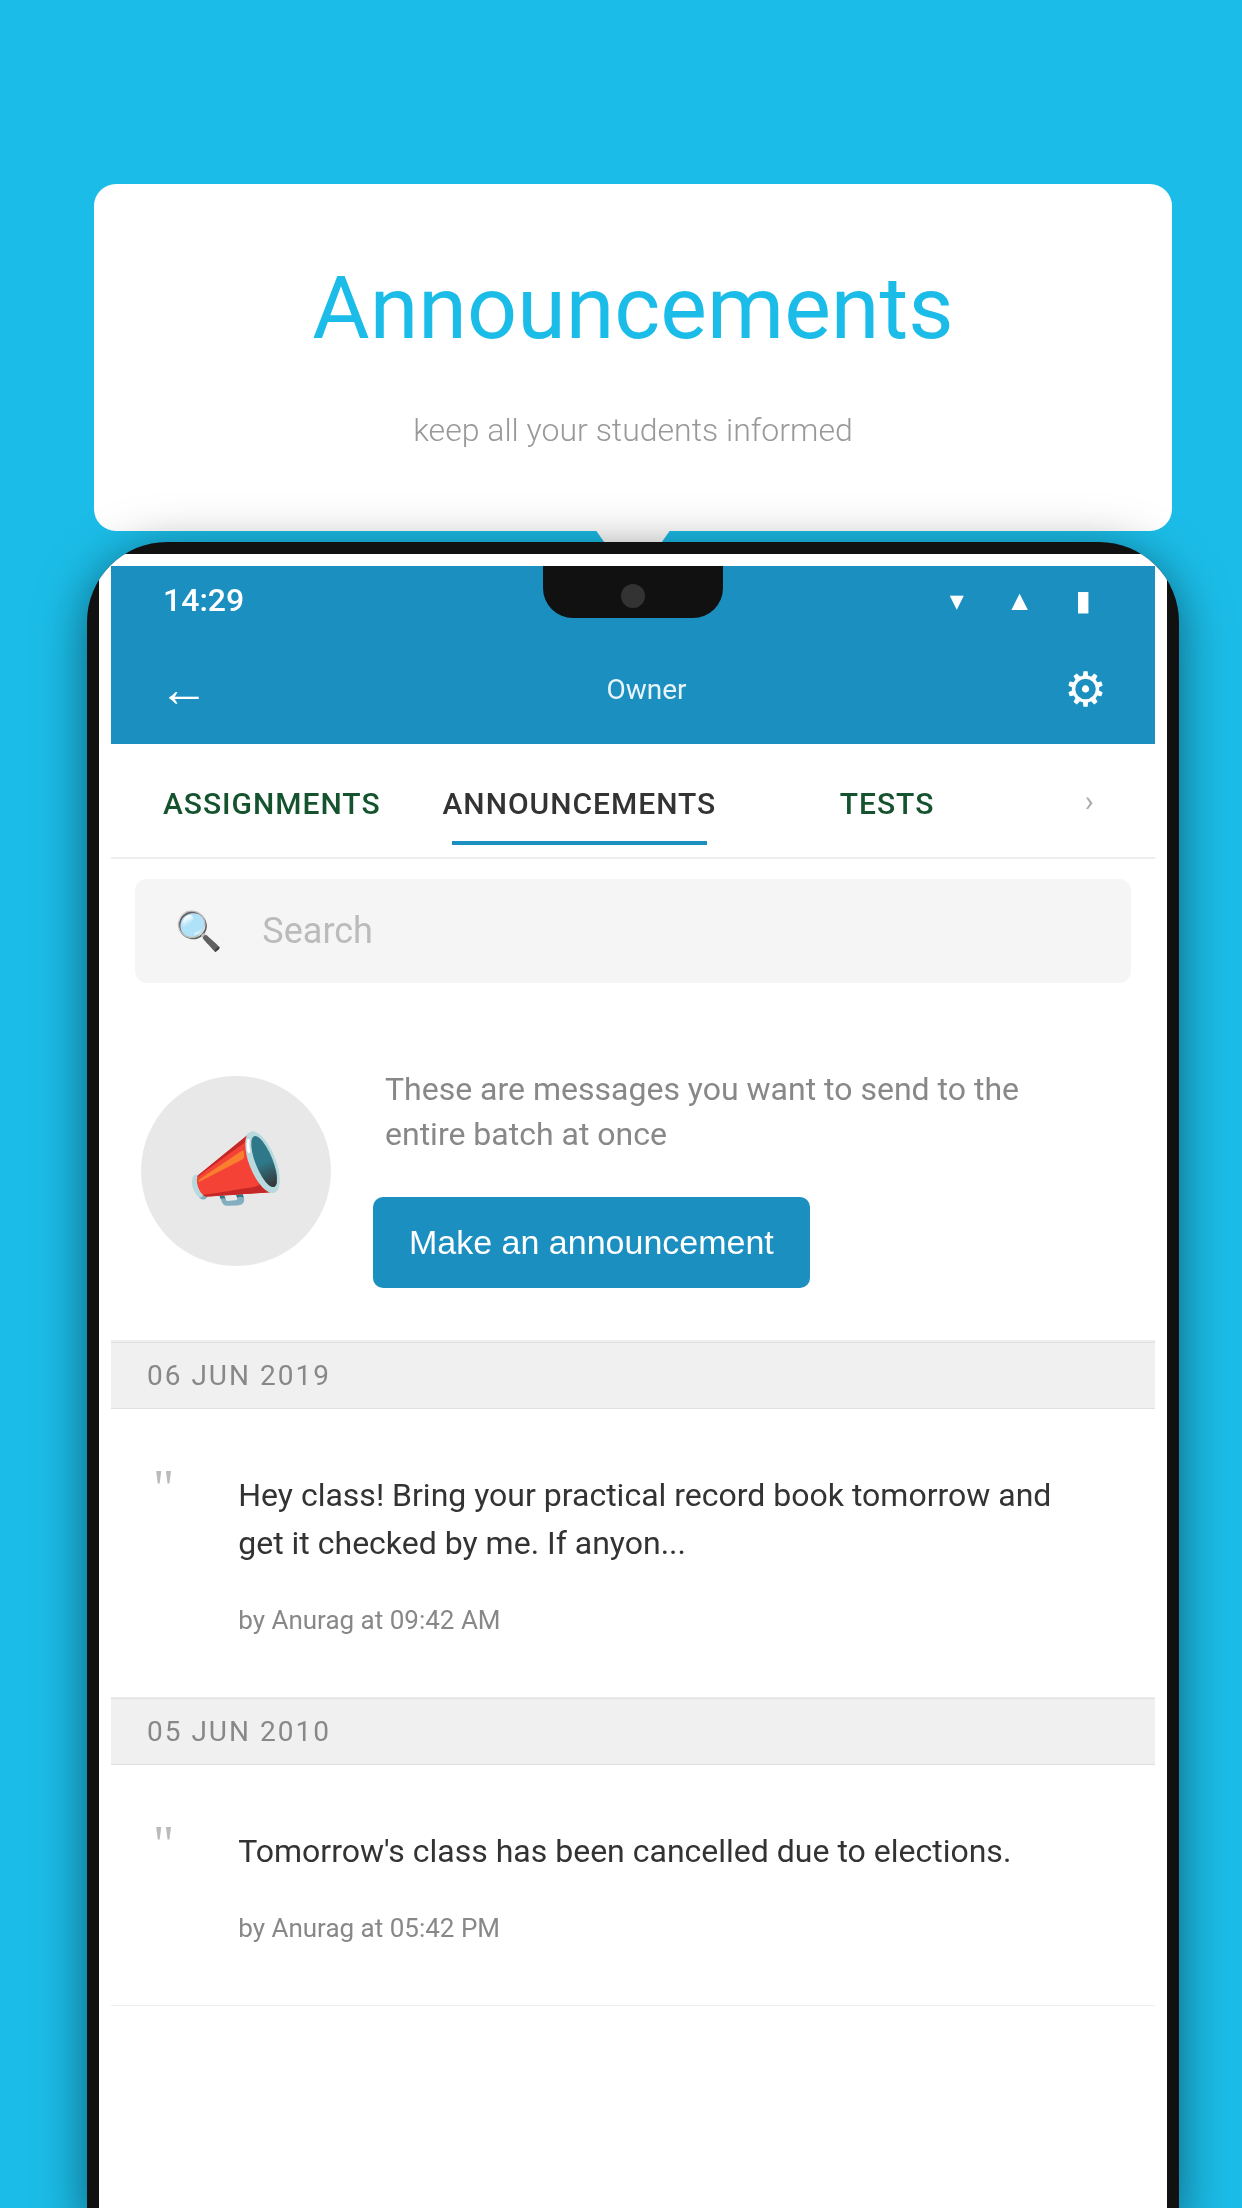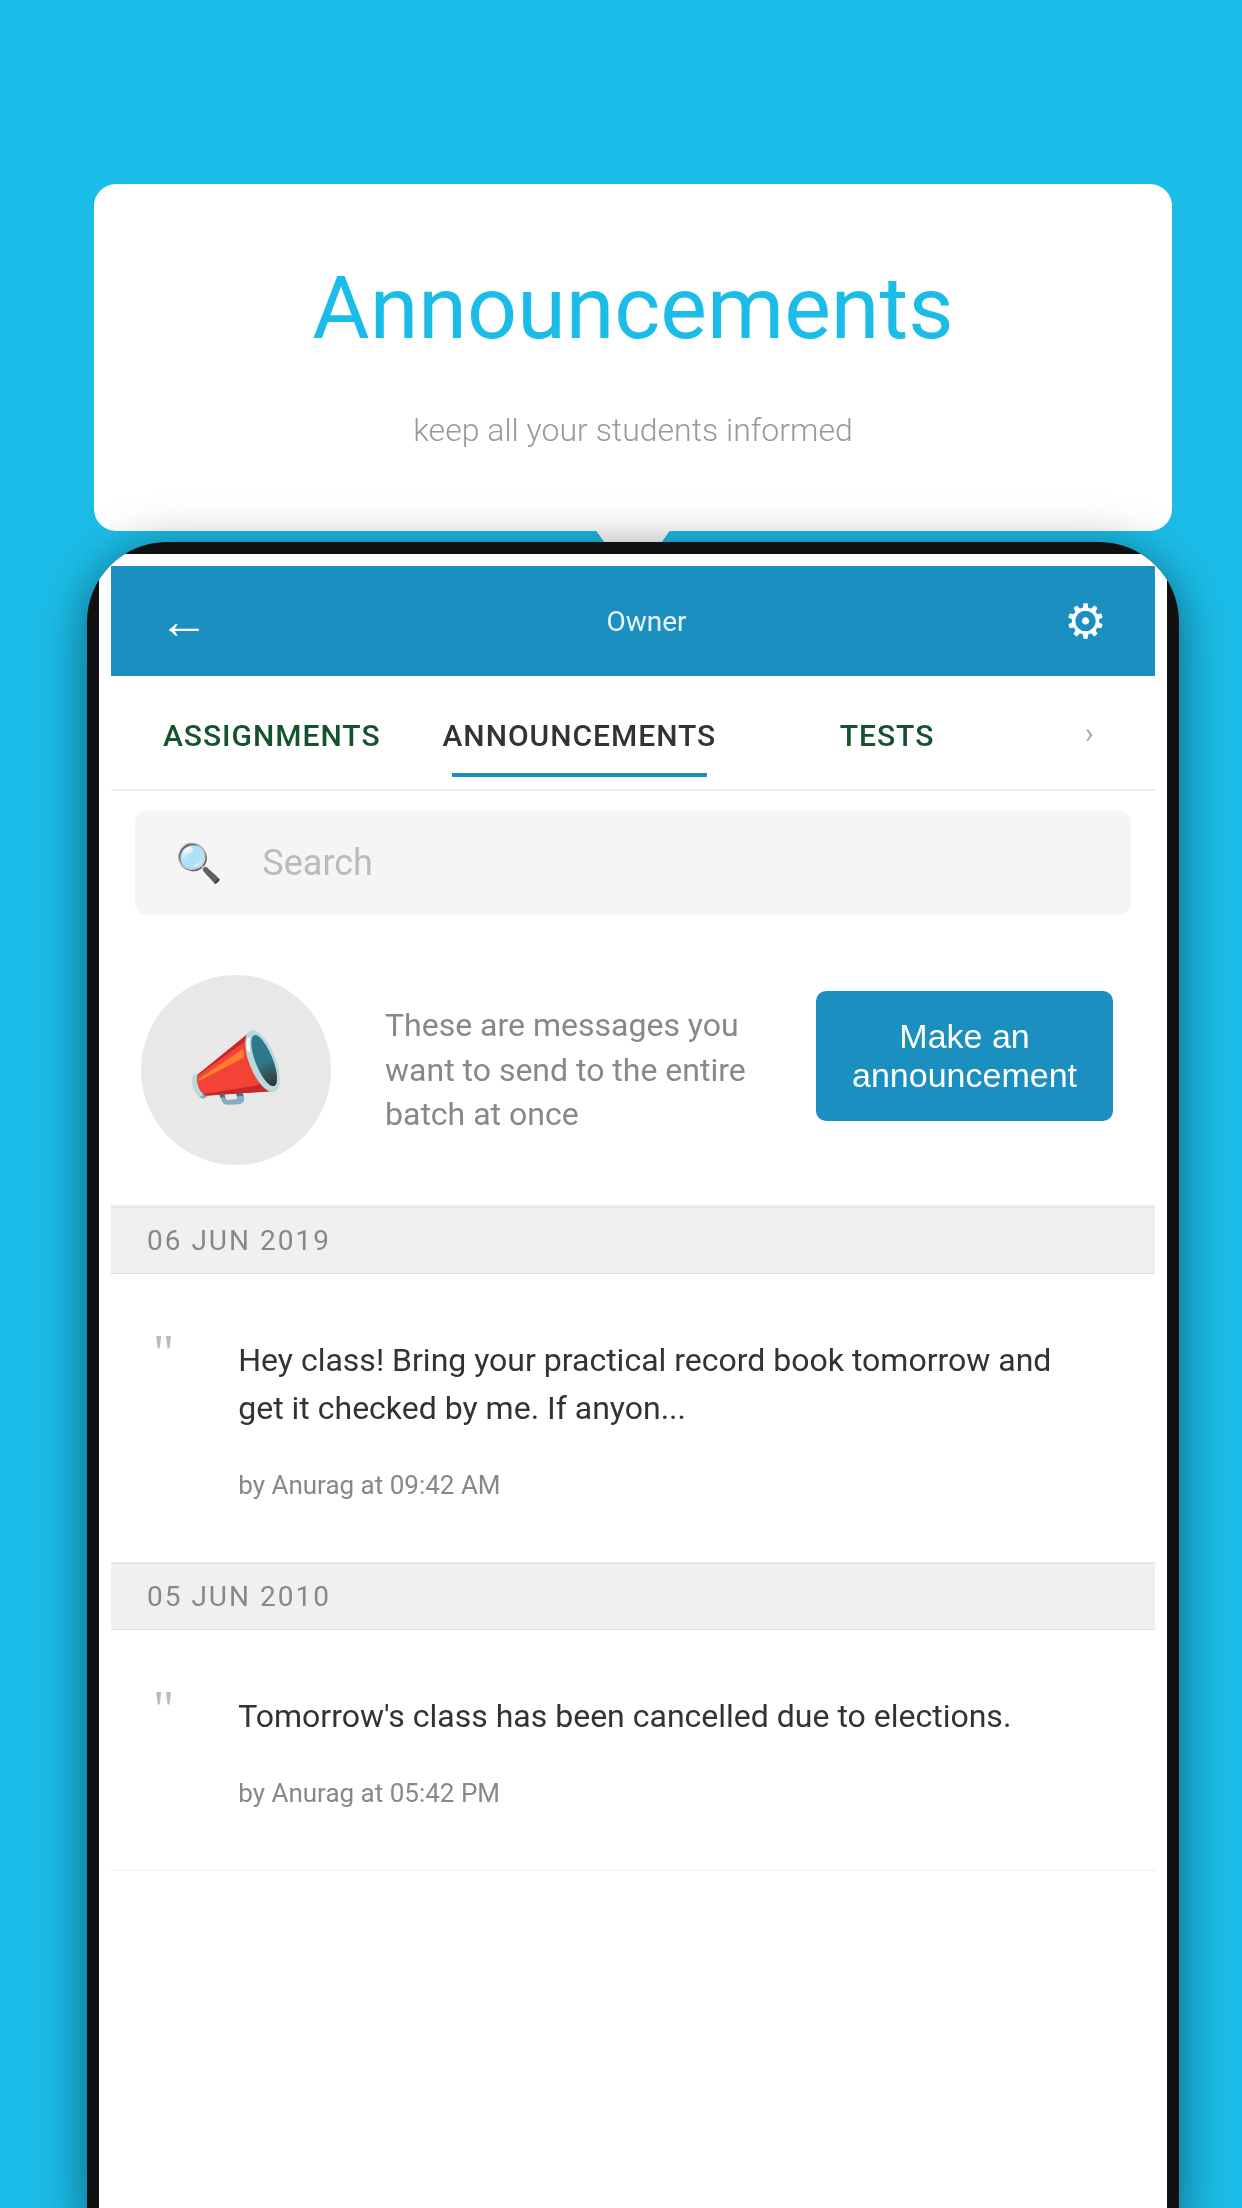--- a/index.html
+++ b/index.html
@@ -254,21 +254,21 @@
     }
 
     .megaphone-icon {
       font-size: 80px;
       color: #5a7a9a;
     }
 
     .promo-content {
       flex: 1;
       display: flex;
-      flex-direction: row;
+      flex-direction: column;
       gap: 28px;
       align-items: center;
     }
 
     .promo-text {
       color: #888;
       font-size: 32px;
       line-height: 1.4;
     }
 
@@ -347,20 +347,31 @@
 <div class="speech-bubble-container">
   <div class="speech-bubble">
     <div class="bubble-title">Announcements</div>
     <div class="bubble-subtitle">keep all your students informed</div>
   </div>
 </div>
 
 <div class="phone-frame">
   <div class="phone-screen">
 
+    <div class="status-bar">
+      <div class="notch">
+        <div class="notch-camera"></div>
+      </div>
+      <span class="status-time">14:29</span>
+      <div class="status-icons">
+        <span class="status-icon">▾</span>
+        <span class="status-icon">▲</span>
+        <span class="status-icon">▮</span>
+      </div>
+    </div>
 
     <div class="app-bar">
       <span class="back-arrow">←</span>
       <div class="app-bar-title-container">
         <div class="app-bar-subtitle">Owner</div>
       </div>
       <span class="gear-icon">⚙</span>
     </div>
 
     <div class="tab-bar">

